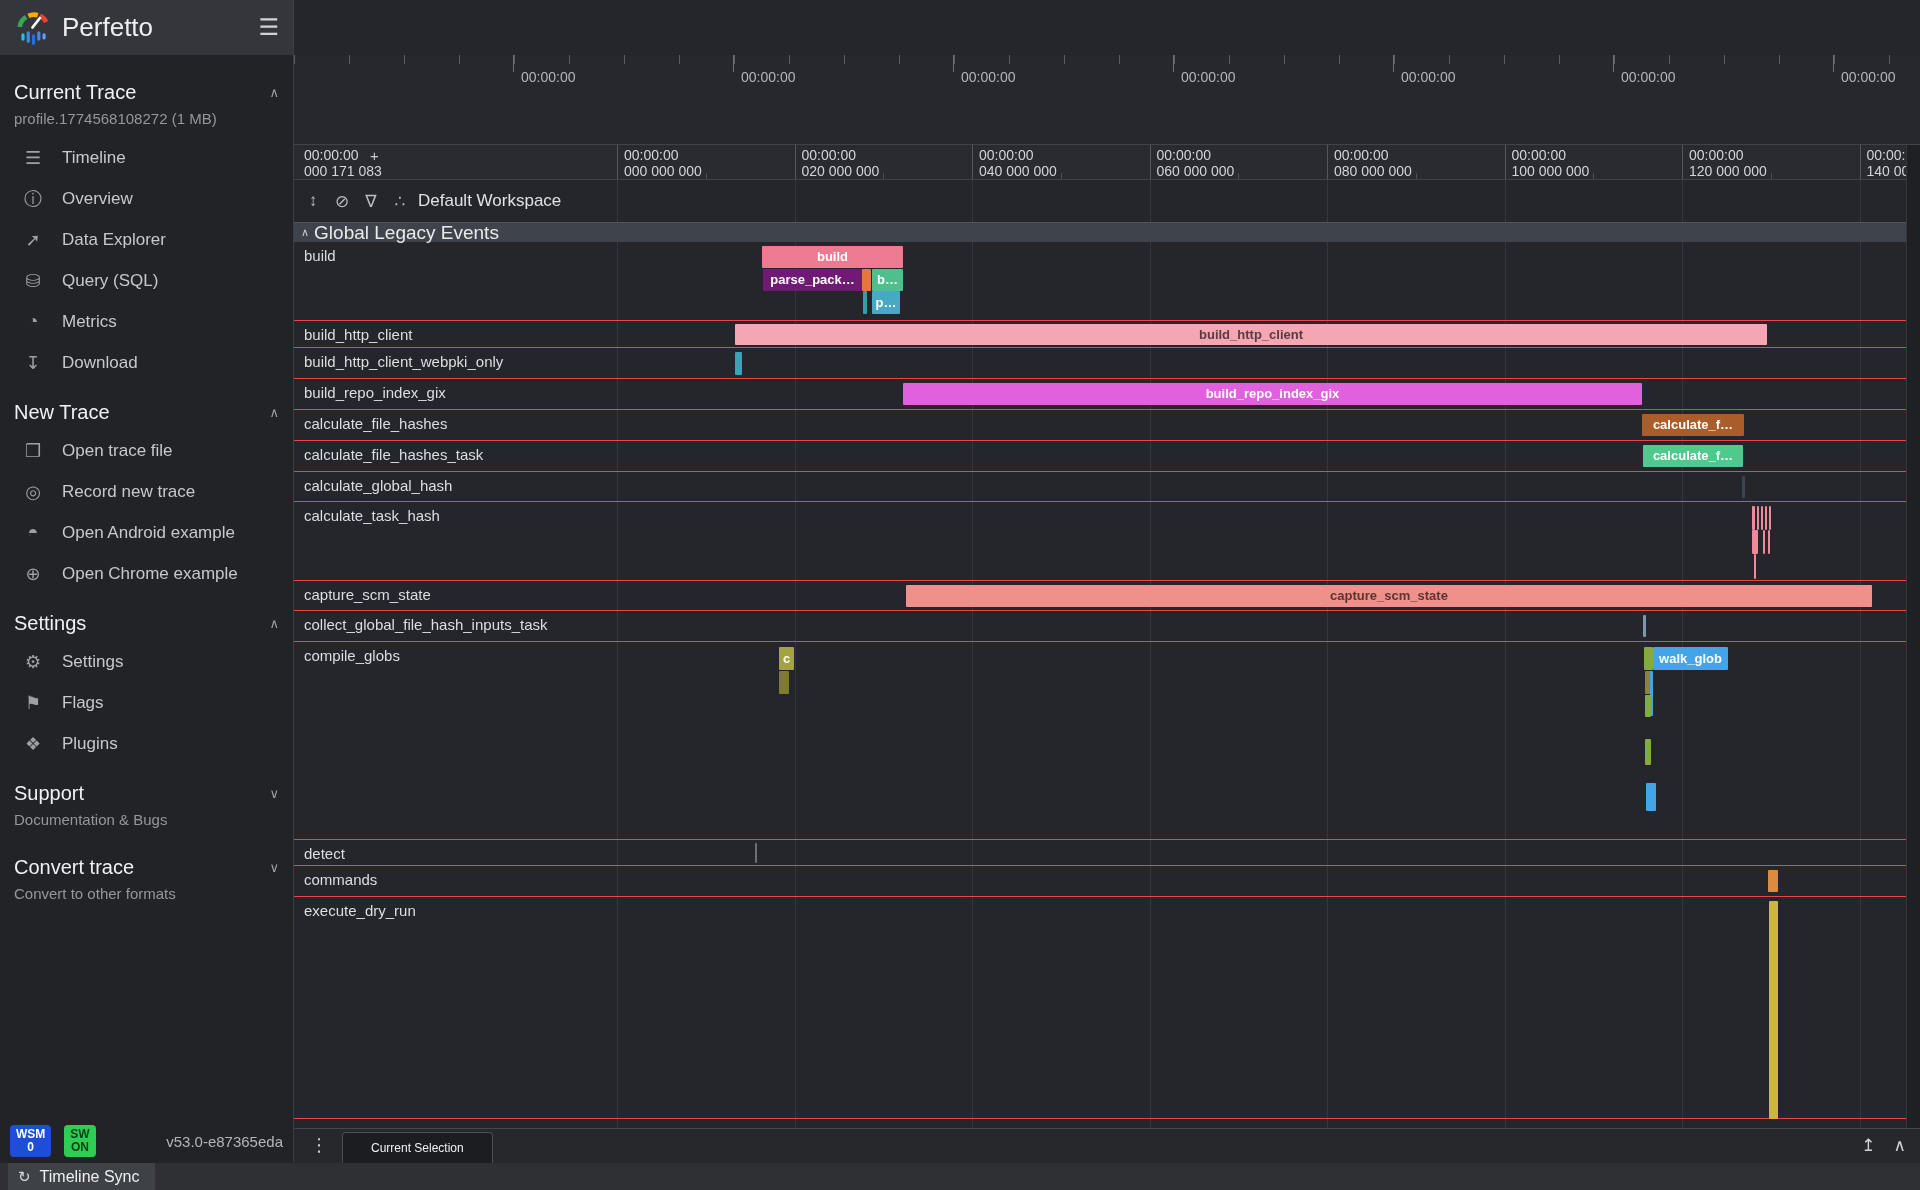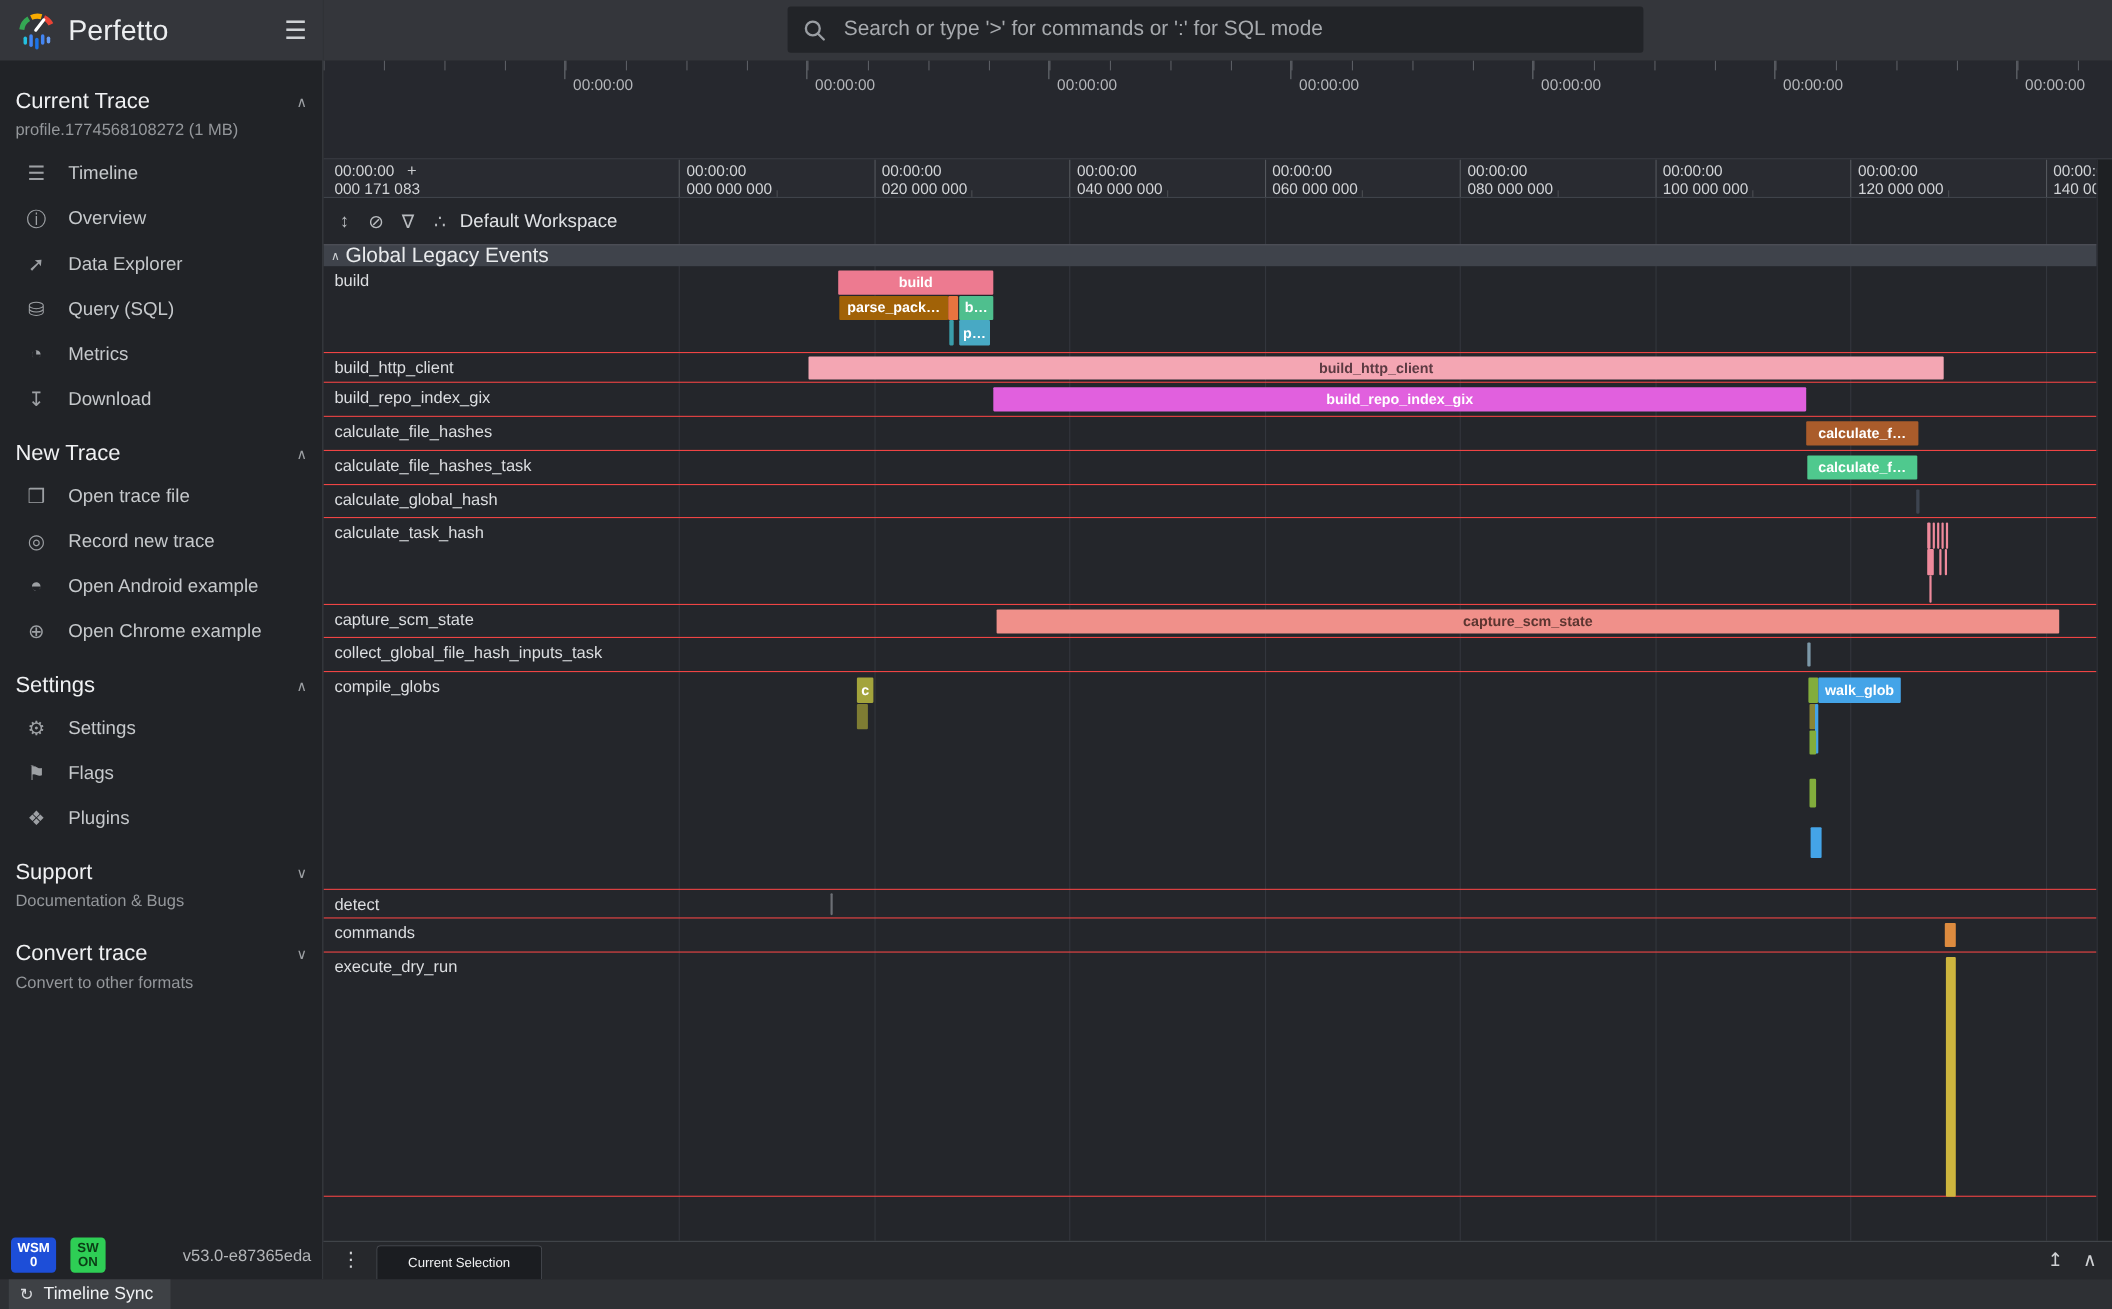--- a/index.html
+++ b/index.html
@@ -197,29 +197,20 @@
           <div class="sb-subtitle">Convert to other formats</div>
         </div>
       </div>
     <div class="sb-footer">
       <span class="badge wsm"><span>WSM</span><br><span>0</span></span>
       <span class="badge sw"><span>SW</span><br><span>ON</span></span>
       <span class="version">v53.0-e87365eda</span>
     </div>
   </aside>
 
-  <header id="topbar">
-    <div id="searchbox">
-      <svg width="21" height="21" viewBox="0 0 20 20">
-        <circle cx="8.5" cy="8.5" r="6" fill="none" stroke="#9a9ea3" stroke-width="2"></circle>
-        <line x1="13" y1="13" x2="18" y2="18" stroke="#9a9ea3" stroke-width="2" stroke-linecap="round"></line>
-      </svg>
-      <span class="search-ph">Search or type '&gt;' for commands or ':' for SQL mode</span>
-    </div>
-  </header>
 
   <div id="minimap">
     <div id="mm-handle"></div>
   <div class="mm-tick" style="left: 0px; height: 9px;"></div>
       <div class="mm-tick" style="left: 55px; height: 9px;"></div>
       <div class="mm-tick" style="left: 110px; height: 9px;"></div>
       <div class="mm-tick" style="left: 165px; height: 9px;"></div>
       <div class="mm-tick" style="left: 220px; height: 9px;"></div>
       <div class="mm-tick" style="left: 275px; height: 9px;"></div>
       <div class="mm-tick" style="left: 330px; height: 9px;"></div>
@@ -330,29 +321,33 @@
 
   <div id="group-header">
     <span class="gchev">∧</span>
     <span class="gtext">Global Legacy Events</span>
   </div>
 
   <div id="tracks">
       <div class="trow" style="height: 79px;">
         <div class="tname">build</div>
         <div class="slice" style="left: 468px; top: 4px; width: 141px; height: 22px; background: rgb(237, 122, 144); line-height: 22px;">build</div>
-        <div class="slice" style="left: 469px; top: 27px; width: 99px; height: 22px; background: #a16207; line-height: 22px;">parse_pack…</div>
+        <div class="slice" style="left: 469px; top: 27px; width: 99px; height: 22px; background: #701a75; line-height: 22px;">parse_pack…</div>
         <div class="slice" style="left: 568px; top: 27px; width: 9px; height: 22px; background: rgb(232, 116, 63); line-height: 22px;"></div>
         <div class="slice" style="left: 578px; top: 27px; width: 31px; height: 22px; background: rgb(79, 191, 142); line-height: 22px;">b…</div>
         <div class="slice" style="left: 569px; top: 49px; width: 4px; height: 23px; background: rgb(58, 157, 170); line-height: 23px;"></div>
         <div class="slice" style="left: 578px; top: 49px; width: 28px; height: 23px; background: rgb(72, 169, 196); line-height: 23px;">p…</div>
       </div>
       <div class="trow" style="height: 27px;">
         <div class="tname">build_http_client</div>
         <div class="slice" style="left: 441px; top: 3px; width: 1032px; height: 21px; background: rgb(244, 166, 179); line-height: 21px; color: rgb(92, 58, 66);">build_http_client</div>
+      </div>
+      <div class="trow" style="height: 31px;">
+        <div class="tname">build_http_client_webpki_only</div>
+        <div class="slice" style="left: 441px; top: 4px; width: 7px; height: 23px; background: rgb(58, 163, 181); line-height: 23px;"></div>
       </div>
       <div class="trow" style="height: 31px;">
         <div class="tname">build_repo_index_gix</div>
         <div class="slice" style="left: 609px; top: 4px; width: 739px; height: 22px; background: rgb(225, 96, 222); line-height: 22px;">build_repo_index_gix</div>
       </div>
       <div class="trow" style="height: 31px;">
         <div class="tname">calculate_file_hashes</div>
         <div class="slice" style="left: 1348px; top: 4px; width: 102px; height: 22px; background: rgb(170, 92, 43); line-height: 22px;">calculate_f…</div>
       </div>
       <div class="trow" style="height: 31px;">

